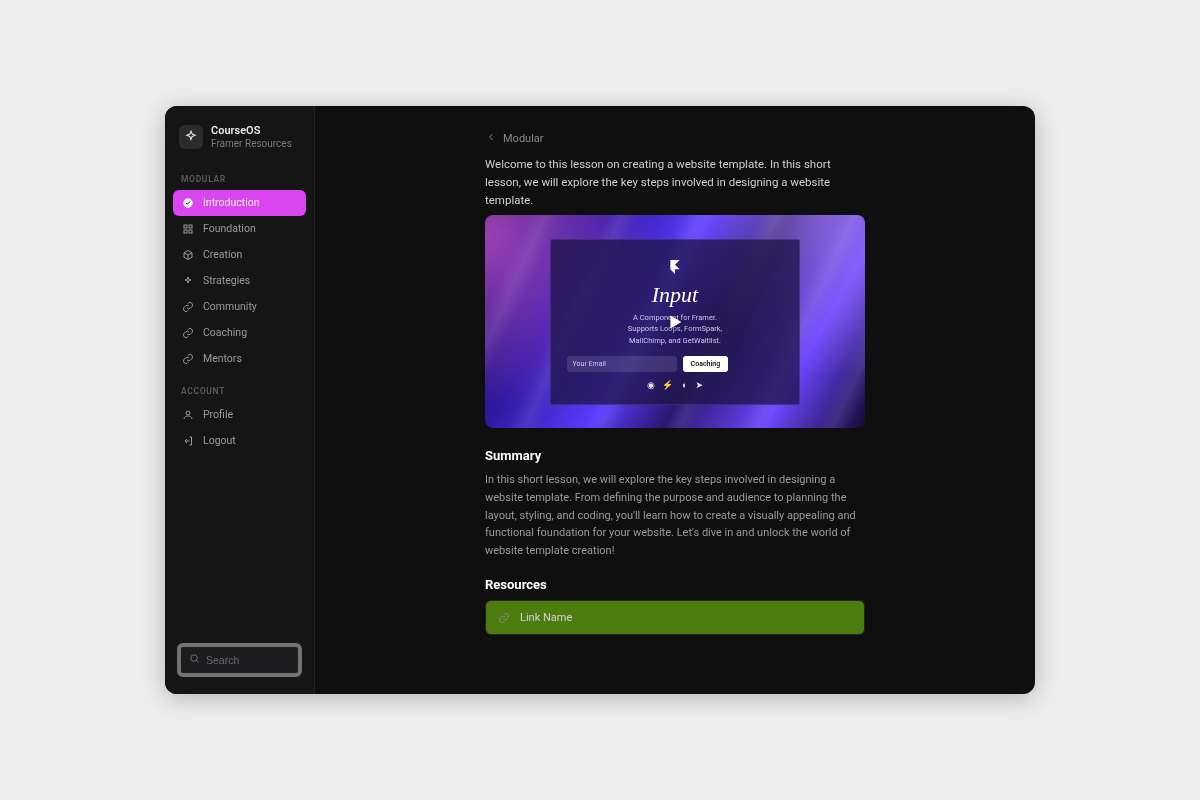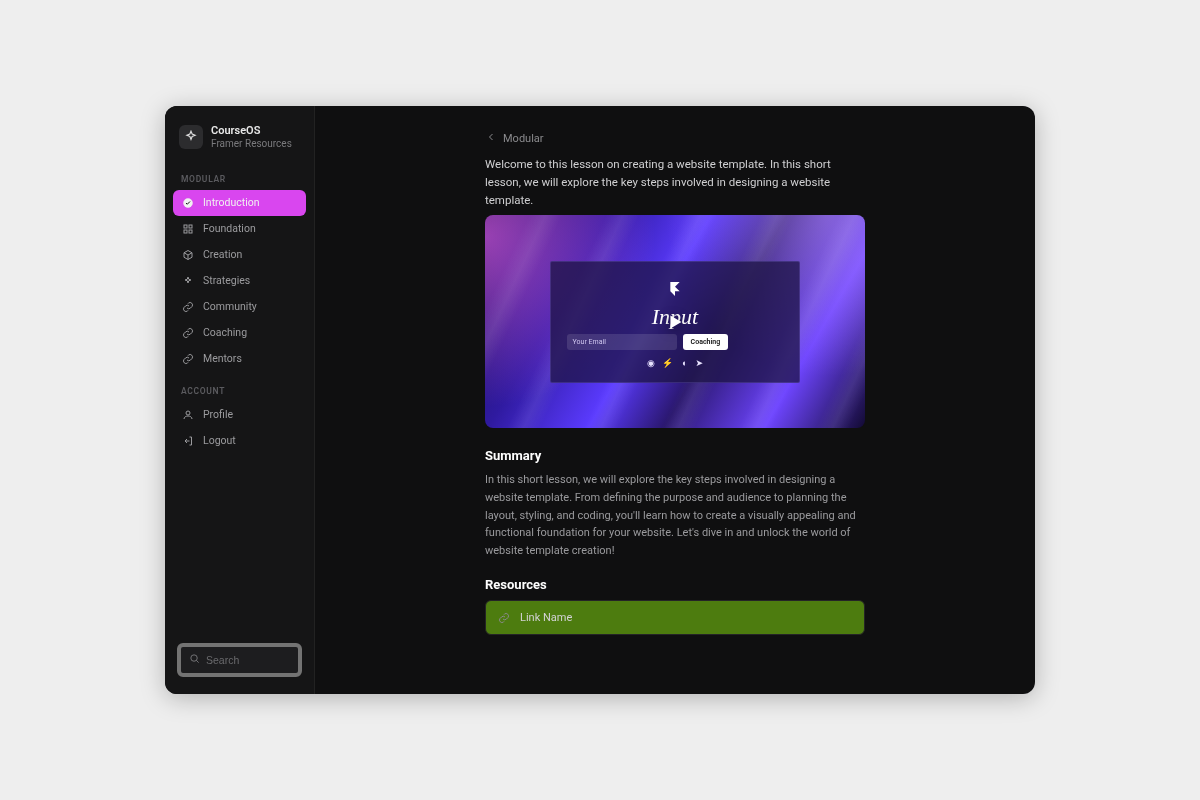--- a/index.html
+++ b/index.html
@@ -337,20 +337,25 @@
         <p class="intro">Welcome to this lesson on creating a website template. In this short lesson, we will explore the key steps involved in designing a website template.</p>
 
         <div class="video">
           <div class="video-card">
             <div class="video-card-logo">
               <svg width="10" height="14" viewBox="0 0 12 18" fill="currentColor">
                   <path d="M0 0h12L6 6H0V0zm0 6h6l6 6H6v6L0 12V6z"></path>
                 </svg>
             </div>
             <div class="video-card-title">Input</div>
+            <div class="video-card-sub">
+              <div>A Component for Framer.</div>
+              <div>Supports Loops, FormSpark,</div>
+              <div>MailChimp, and GetWaitlist.</div>
+            </div>
             <div class="video-card-row">
               <div class="video-email">Your Email</div>
               <div class="video-subscribe">Coaching</div>
             </div>
             <div class="video-icons">
               <span>◉</span>
               <span>⚡</span>
               <span>◐</span>
               <span>➤</span>
             </div>

